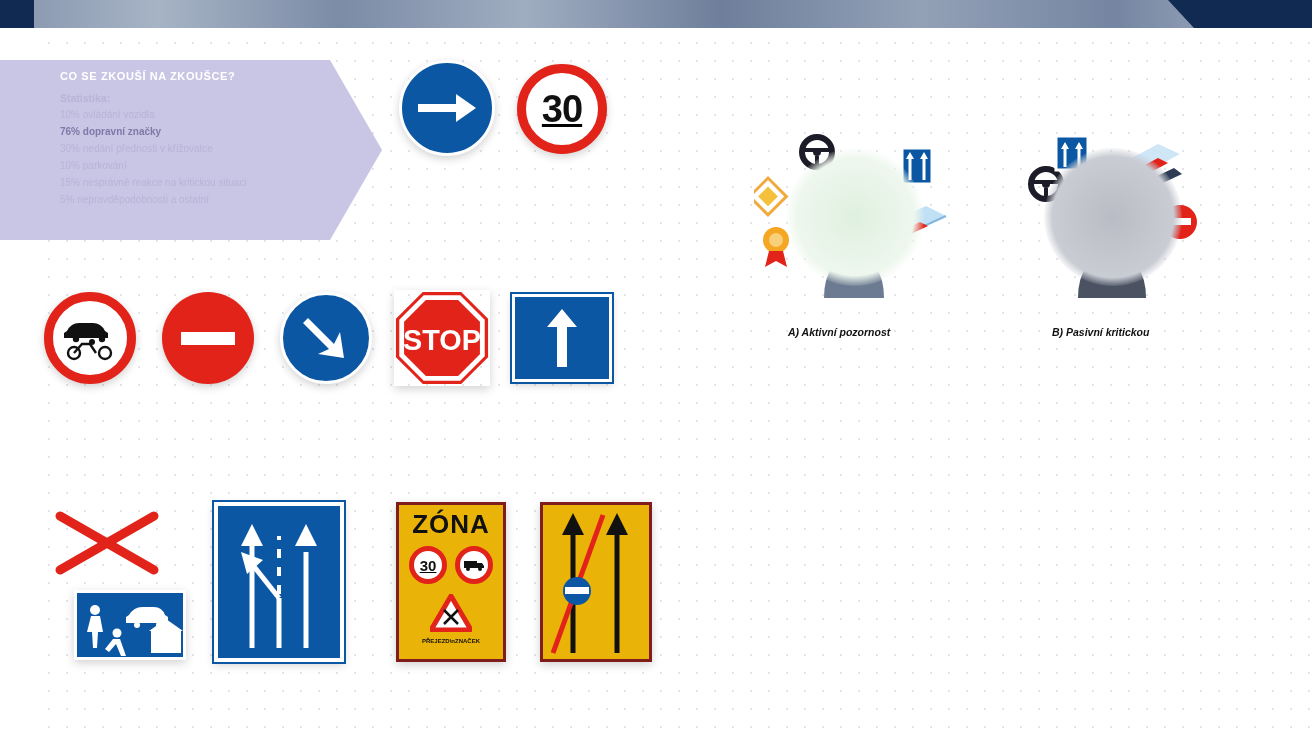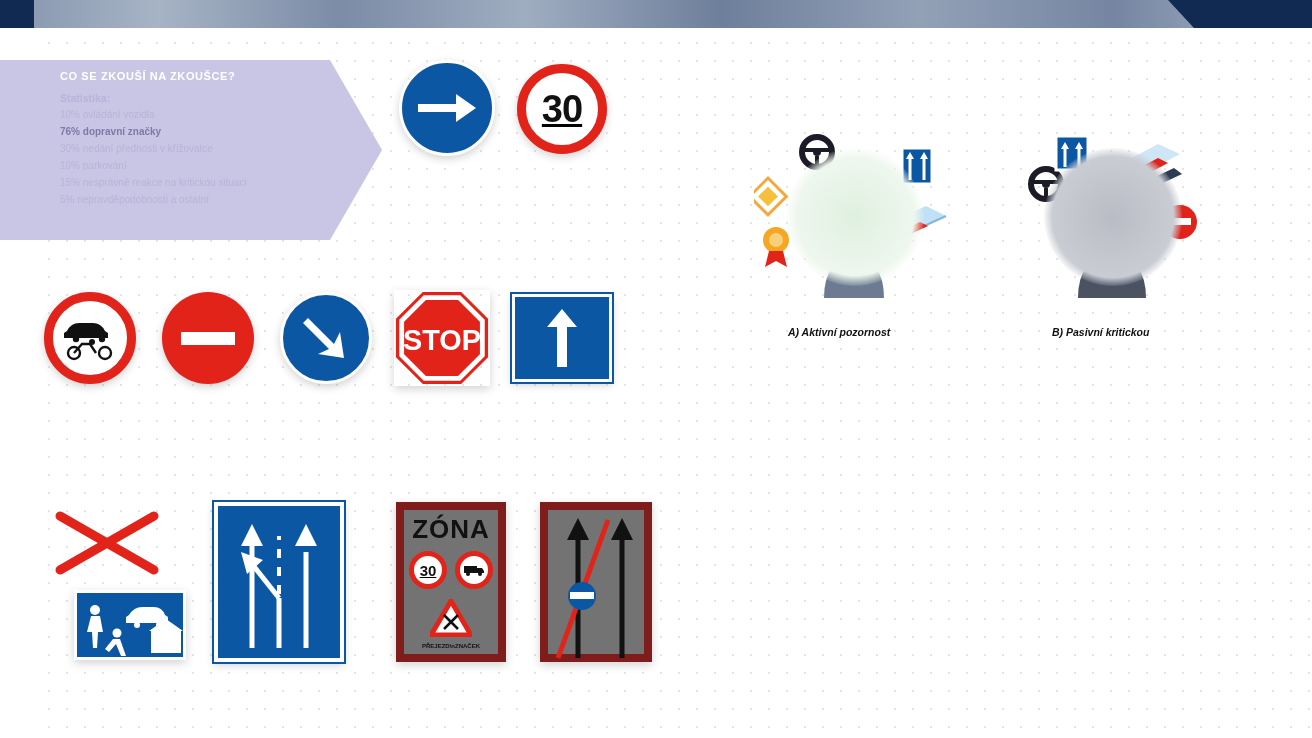--- a/index.html
+++ b/index.html
@@ -88,21 +88,21 @@
   .red-round{
     background:#ffffff;border:9px solid #e2231a;border-radius:50%;
     box-sizing:border-box;display:flex;align-items:center;justify-content:center;text-decoration:underline;
   }
   .blue-rect{
     background:#0b57a4;border:3px solid #ffffff;box-sizing:border-box;
     display:flex;align-items:center;justify-content:center;
     outline:2px solid #0b57a4;
   }
   .white-rect{
-    background:#737373;border:8px solid #7f1d1d;box-sizing:border-box;
+    background:#eab308;border:3px solid #7f1d1d;box-sizing:border-box;
   }
 
   
   .right{
     position:absolute;left:668px;top:36px;width:600px;
   }
   .right h4{
     margin:0 0 12px 0;font-size:11.5px;letter-spacing:1.2px;color:#9aa3c8;
     font-weight:bold;
   }

